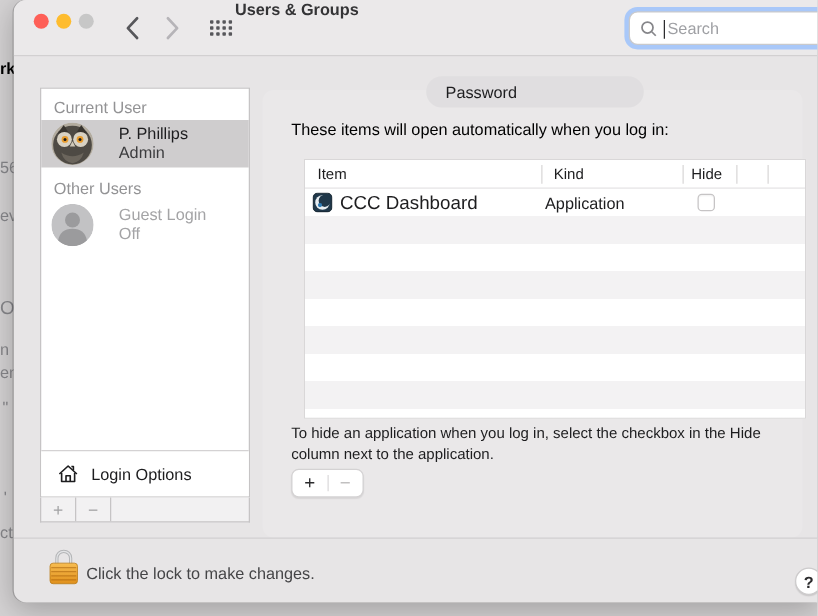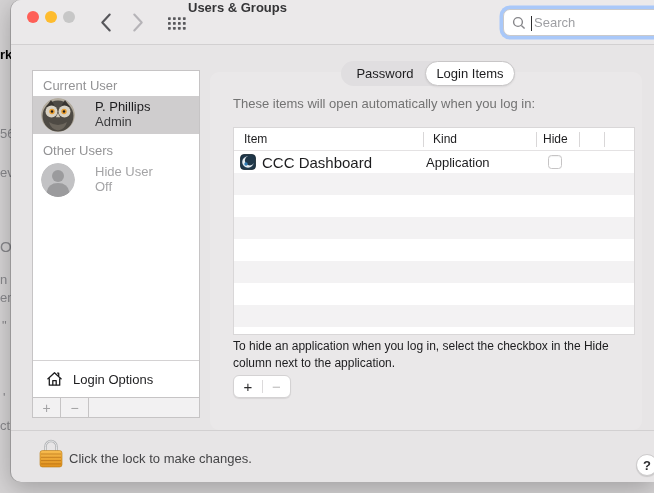--- a/index.html
+++ b/index.html
@@ -67,23 +67,23 @@
   .panel { position:absolute; left:199px; top:72px; width:432px; height:358px;
     background:#eae8e9; border-radius:9px; }
   .tabs { position:absolute; left:330px; top:61px; width:174px; height:25px;
     background:#e0dee0; border-radius:13px; }
   .tab { position:absolute; top:0; height:25px; font-size:13px; color:#1d1d1f;
     display:flex; align-items:center; justify-content:center; }
   .tab.pass { left:0; width:88px; }
   .tab.login { left:84px; width:90px; background:#ffffff; border:1px solid #c8c6c7;
     border-radius:13px; box-shadow:0 1px 2px rgba(0,0,0,.08); }
 
-  .desc { position:absolute; left:222px; top:96px; font-size:13px; color:#737373; }
-
-  .litable { position:absolute; left:222px; top:127px; width:402px; height:208px;
+  .desc { position:absolute; left:222px; top:96px; font-size:13px; color:#000000; }
+
+  .litable { position:absolute; left:232px; top:127px; width:402px; height:208px;
     background:#ffffff; border:1px solid #d9d7d8; }
   .thead { position:relative; height:23px; border-bottom:1px solid #e4e2e3; }
   .th { position:absolute; top:4px; font-size:12px; color:#1d1d1f; }
   .th.item { left:10px; } .th.kind { left:199px; } .th.hide { left:309px; }
   .vdiv { position:absolute; top:4px; width:1px; height:15px; background:#d9d7d8; }
   .tbody { position:relative; height:183px;
     background:repeating-linear-gradient(to bottom,#ffffff 0 22px,#f3f2f3 22px 44px); }
   .trow { position:relative; height:22px; display:flex; align-items:center; }
   .trow .appicon { margin-left:6px; width:16px; height:16px; flex:0 0 16px; }
   .trow .iname { margin-left:6px; font-size:15px; color:#1d1d1f; }
@@ -204,21 +204,21 @@
 
     <div class="user-row disabled">
       <span class="avatar">
         <svg viewBox="0 0 34 34" width="34" height="34">
           <circle cx="17" cy="17" r="17" fill="#c2c2c4"></circle>
           <circle cx="17" cy="13" r="6" fill="#9b9b9d"></circle>
           <path d="M5.5 29.5 Q7 20 17 20 Q27 20 28.5 29.5 A17 17 0 0 1 5.5 29.5 Z" fill="#9b9b9d"></path>
         </svg>
       </span>
       <span class="utext">
-        <div class="uname">Hide User</div>
+        <div class="uname">Guest Login</div>
         <div class="usub">Off</div>
       </span>
     </div>
 
     <div class="login-row">
       <span class="home">
         <svg viewBox="0 0 18 18" width="19" height="18" fill="none" stroke="#1d1d1f" stroke-width="1.3" stroke-linejoin="round">
           <path d="M2 9.2 L9 2.8 L16 9.2"></path>
           <path d="M13.2 5.9 V3.2 H11.6"></path>
           <path d="M3.8 8.3 V15.2 H14.2 V8.3"></path>
@@ -231,21 +231,20 @@
 
   <div class="pm-bar">
     <div class="pmb">+</div>
     <div class="pmb">−</div>
   </div>
 
   <div class="panel"></div>
 
   <div class="tabs">
     <div class="tab pass">Password</div>
-    <div class="tab login">Login Items</div>
   </div>
 
   <div class="desc">These items will open automatically when you log in:</div>
 
   <div class="litable">
     <div class="thead">
       <span class="th item">Item</span>
       <span class="th kind">Kind</span>
       <span class="th hide">Hide</span>
       <span class="vdiv" style="left:189px"></span>

